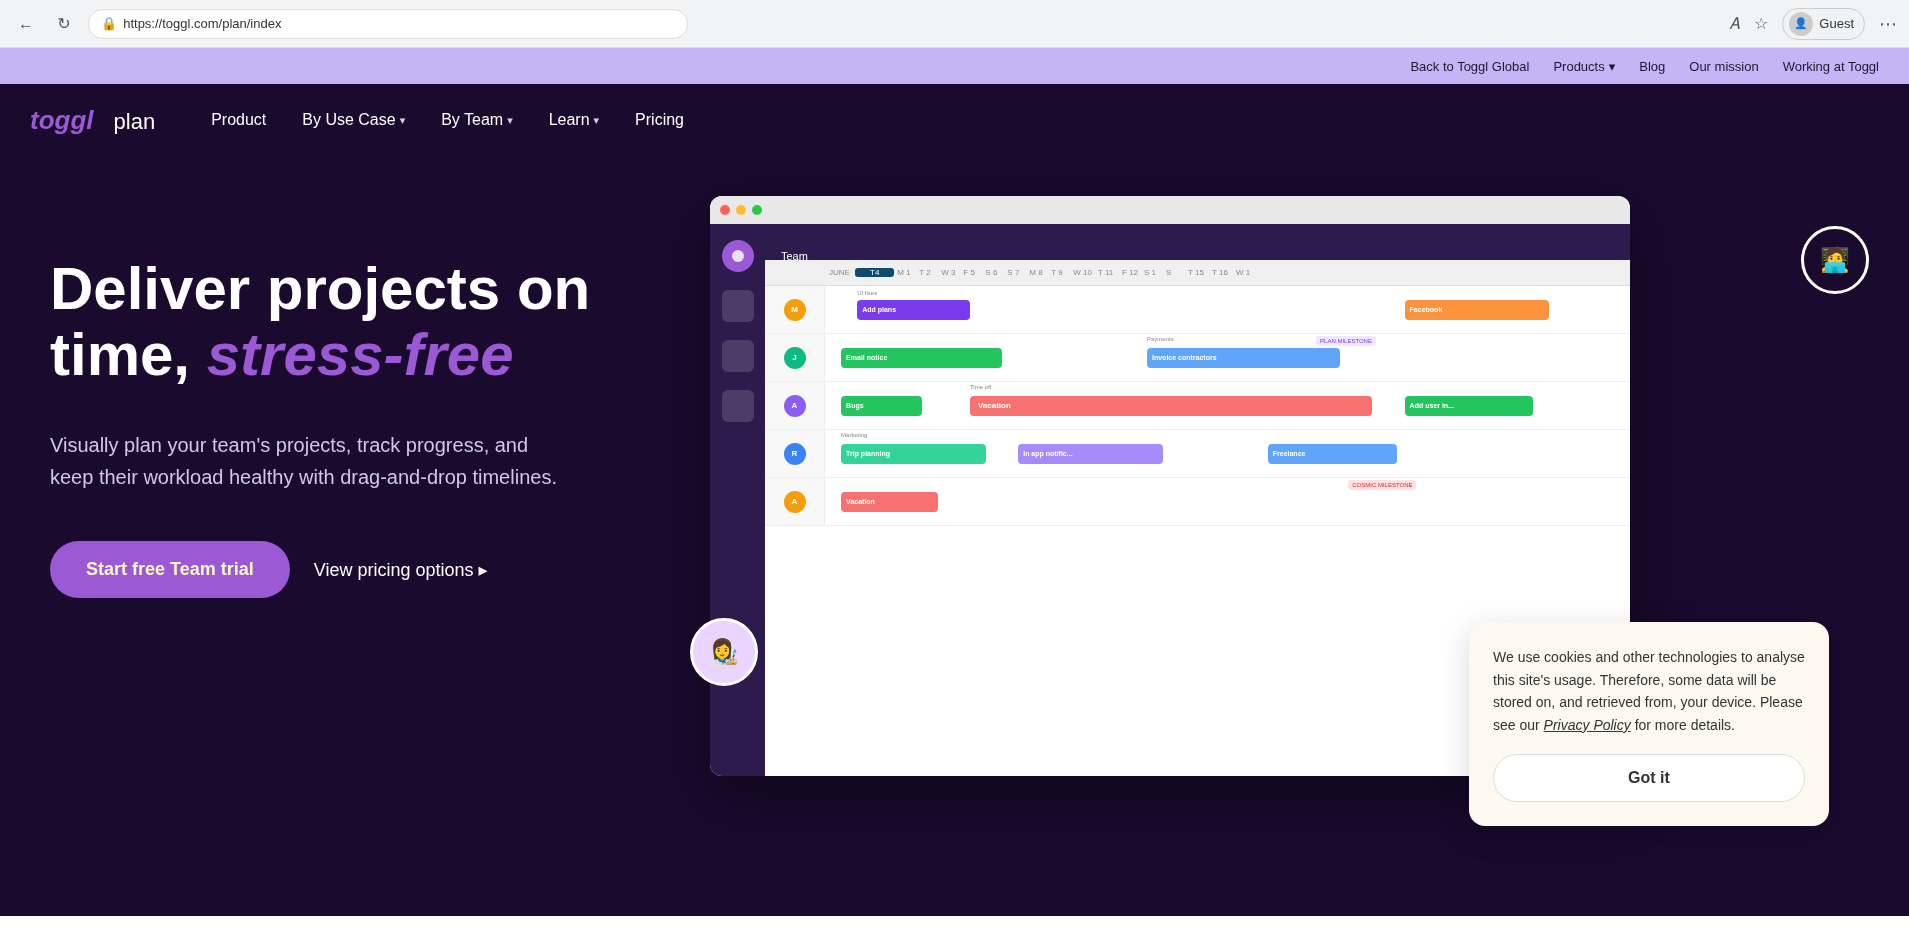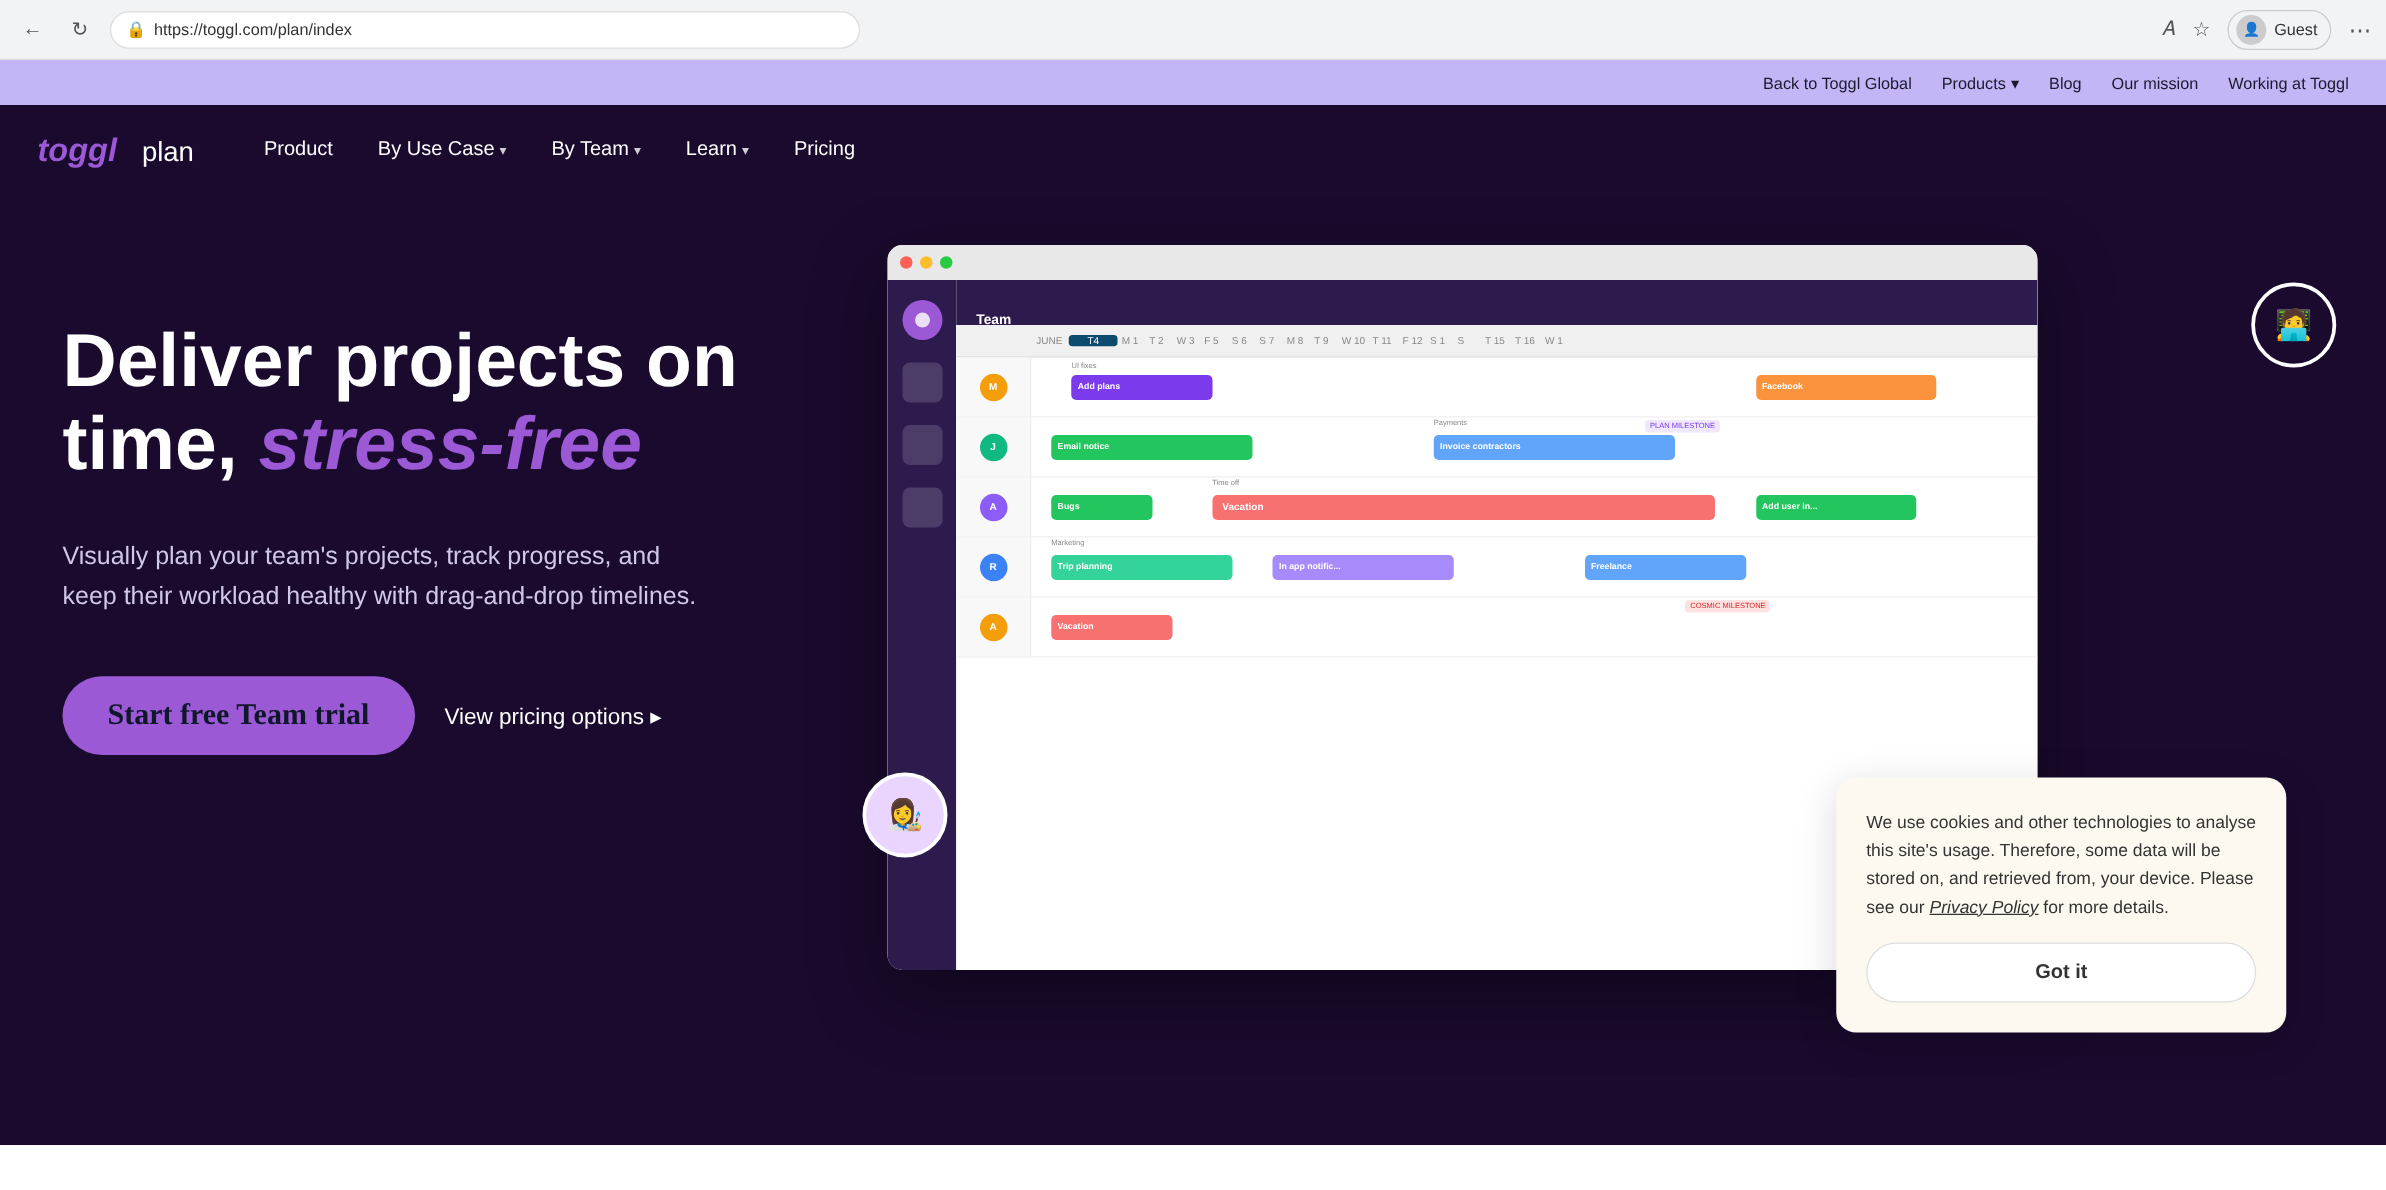--- a/index.html
+++ b/index.html
@@ -188,28 +188,27 @@
       margin-bottom: 48px;
       max-width: 520px;
     }
     .hero-buttons {
       display: flex;
       align-items: center;
       gap: 24px;
     }
     .btn-start-trial {
       background: #9b59d6;
-      color: #0f172a;
+      color: #fef9c3;
       border: none;
       border-radius: 40px;
       padding: 18px 36px;
-      font-size: 24px;
+      font-size: 18px;
       font-weight: 700;
       cursor: pointer;
-      font-family: Liberation Serif, serif;
     }
     .btn-view-pricing {
       color: white;
       background: none;
       border: none;
       font-size: 18px;
       cursor: pointer;
       display: flex;
       align-items: center;
       gap: 6px;
@@ -446,21 +445,21 @@
                 <circle cx="8" cy="8" r="6" fill="white" opacity="0.8"></circle>
               </svg>
           </div>
           <div class="sidebar-icon-box"></div>
           <div class="sidebar-icon-box"></div>
           <div class="sidebar-icon-box"></div>
         </div>
 
         <div class="mockup-content">
           <div class="mockup-content-header">
-            <span style="color:white;font-size:11px;font-weight:700;margin-top:28px;">Team</span>
+            <span style="color:white;font-size:11px;font-weight:400;margin-top:28px;">Team</span>
           </div>
 
           <div class="timeline-area">
 
             <div style="display:flex;background:#f0f0f0;height:26px;align-items:center;border-bottom:1px solid #ddd;padding-left:60px;">
               <div style="font-size:8px;color:#888;padding:0 4px;min-width:30px;">JUNE</div>
               <div style="font-size:8px;color:#888;padding:0 15px;min-width:24px;background:#0c4a6e;color:white;border-radius:3px;text-align:center;">T4</div>
               <div style="font-size:8px;color:#888;padding:0 3px;min-width:22px;">M 1</div>
               <div style="font-size:8px;color:#888;padding:0 3px;min-width:22px;">T 2</div>
               <div style="font-size:8px;color:#888;padding:0 3px;min-width:22px;">W 3</div>

